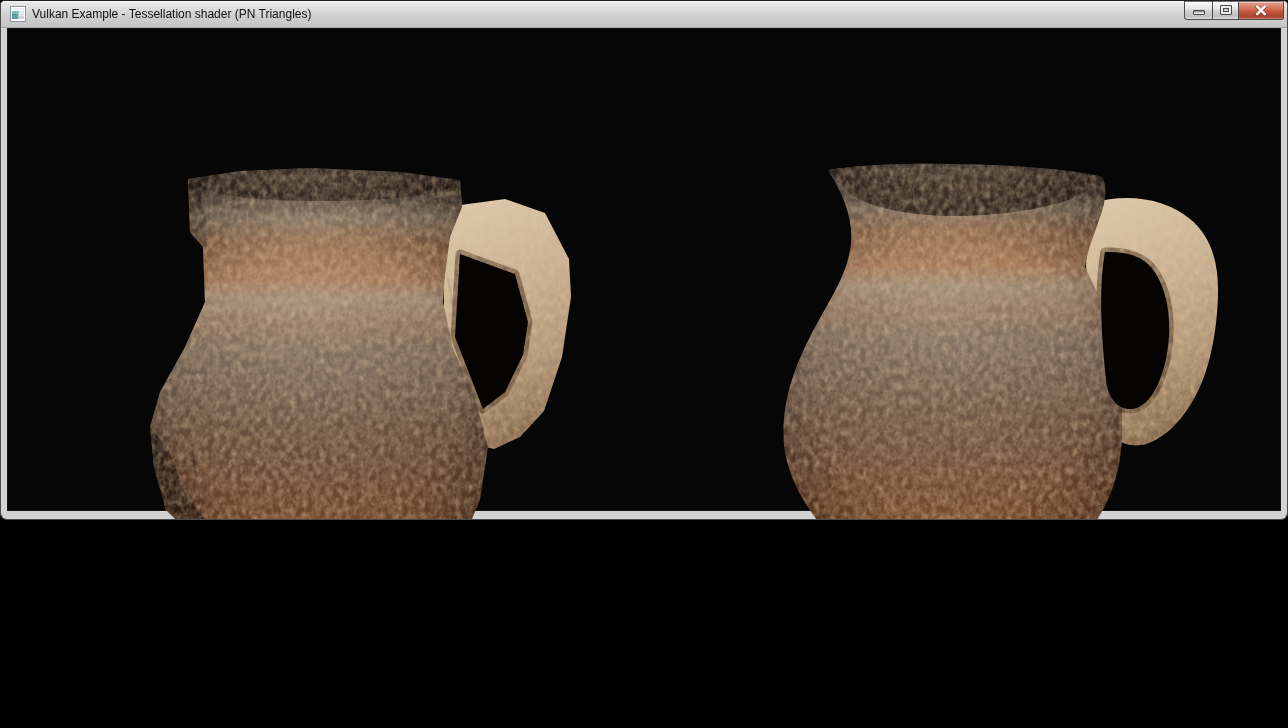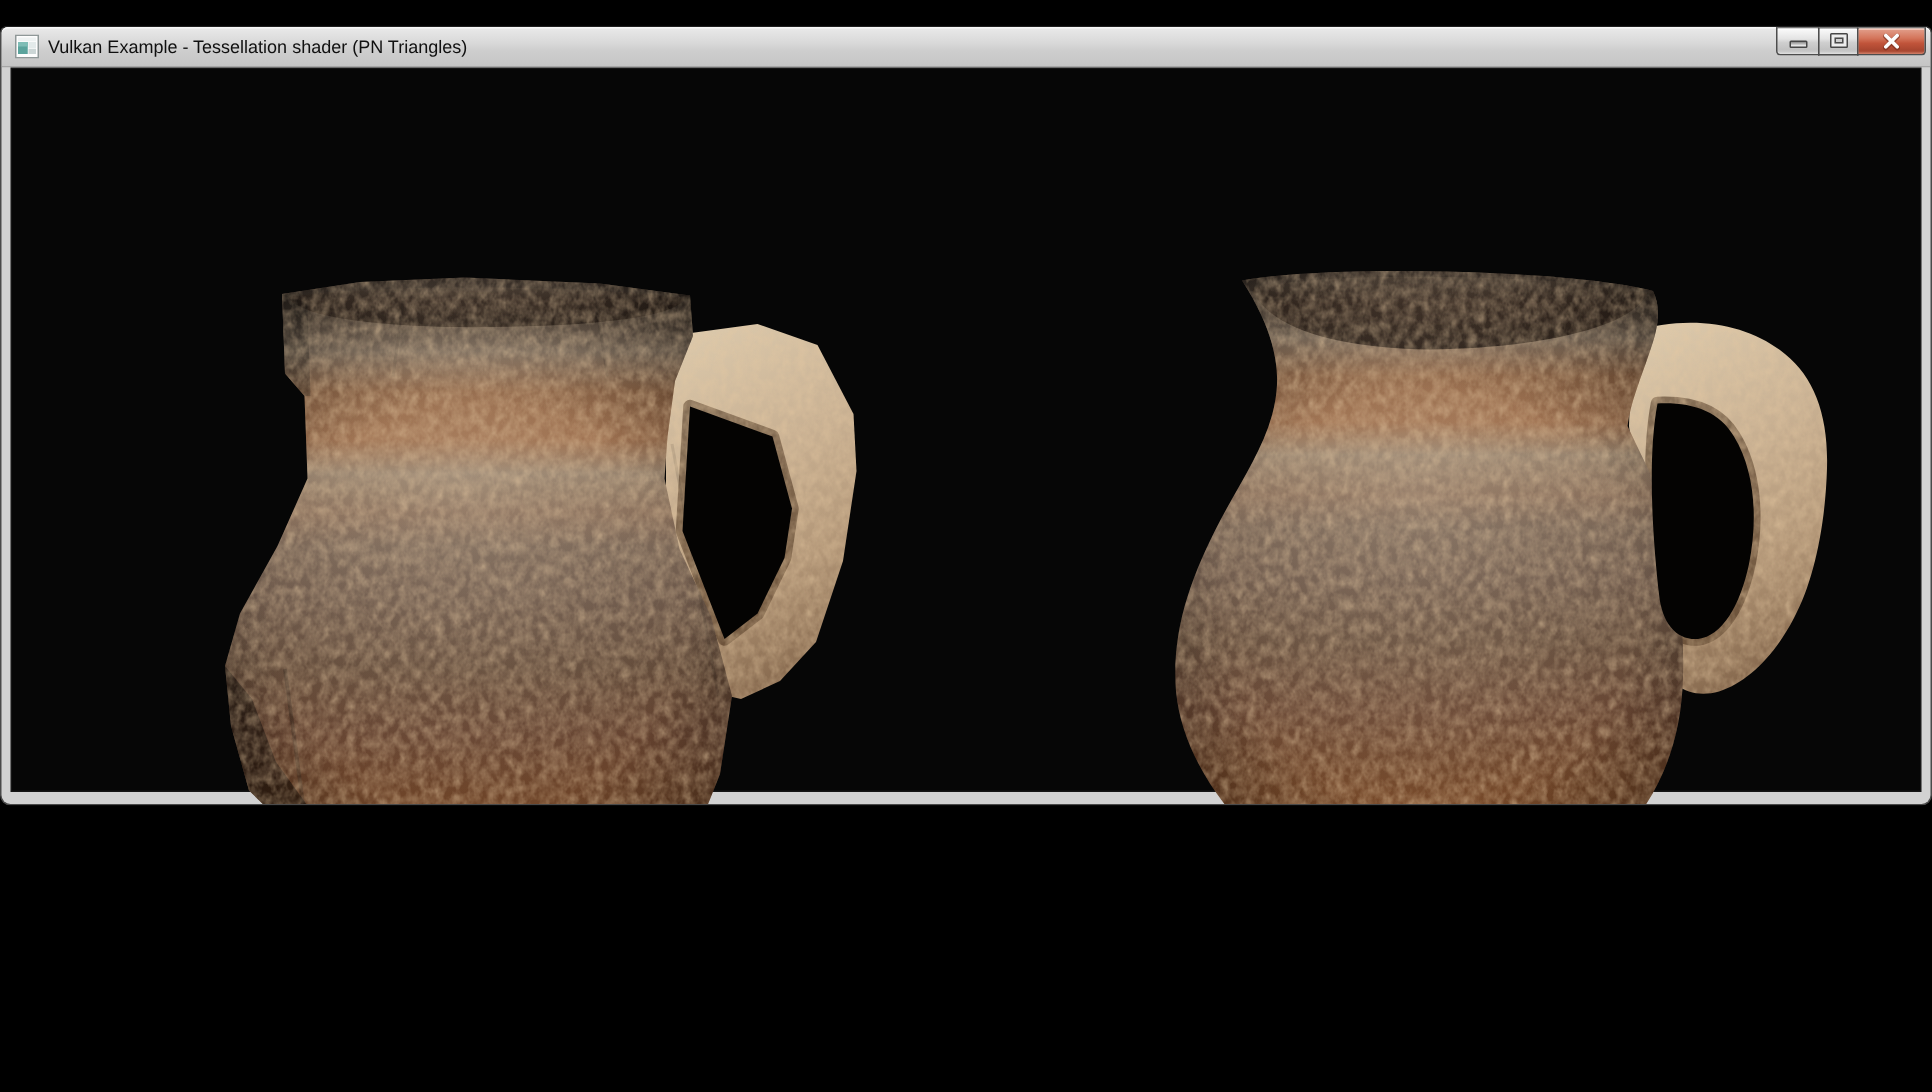--- a/index.html
+++ b/index.html
@@ -4,21 +4,20 @@
 <style>
   html,body{margin:0;padding:0;background:#000;}
   *{box-sizing:border-box;}
   .window{
     position:relative;width:1288px;height:520px;
     background:#d2d2d2;
     border:1px solid #4a4a4a;border-top-color:#1f1f1f;
     border-radius:5px 5px 7px 7px;
     font-family:"Liberation Sans",sans-serif;
     overflow:hidden;
-    margin-top:17px;
   }
   .titlebar{
     position:relative;height:27px;
     background:linear-gradient(180deg,#eaeaea 0%,#d9d9d9 40%,#cecece 60%,#c5c5c5 100%);
     border-bottom:1px solid #a6a6a6;
     box-shadow:inset 0 1px 0 #f7f7f7;
     border-radius:4px 4px 0 0;
   }
   .app-icon{position:absolute;left:9px;top:5px;width:16px;height:16px;}
   .title{

